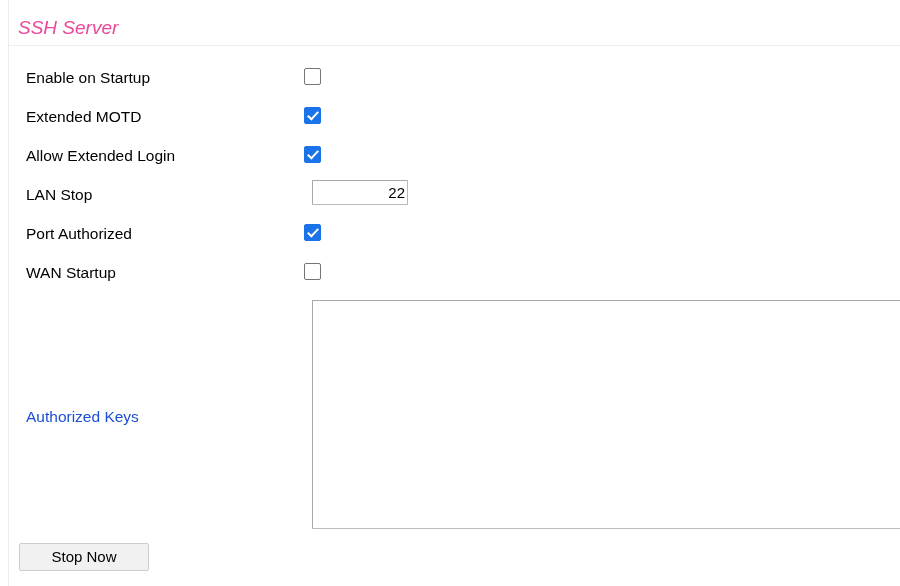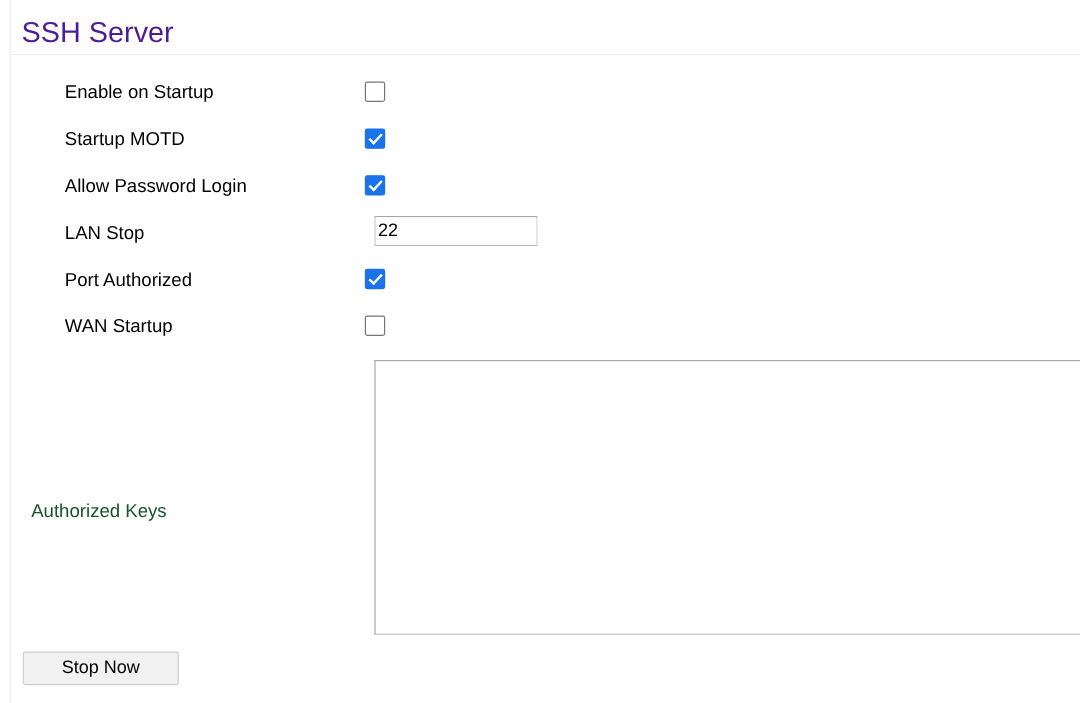--- a/index.html
+++ b/index.html
@@ -25,24 +25,25 @@
     width: 892px;
     height: 586px;
     border-left: 1px solid #ececec;
     box-sizing: border-box;
   }
 
   .panel-title {
     position: absolute;
     left: 9px;
     top: 16px;
-    font-size: 24px;
+    font-size: 19px;
     line-height: 23px;
-    color: #4c1d95;
+    color: #ec4899;
     white-space: nowrap;
+    font-style: italic;
   }
 
   .panel-rule {
     position: absolute;
     left: 0px;
     top: 45px;
     width: 892px;
     height: 1px;
     background: #ededed;
   }
@@ -61,21 +62,20 @@
     width: 892px;
   }
 
   .row-label {
     position: absolute;
     left: 17px;
     font-size: 15.5px;
     line-height: 19px;
     color: #000000;
     white-space: nowrap;
-    margin-left: 28px;
   }
 
   .row-control {
     position: absolute;
     left: 295px;
   }
 
   
   .cb {
     display: block;
@@ -101,33 +101,34 @@
     top: 1px;
     width: 4px;
     height: 9px;
     border: solid #ffffff;
     border-width: 0 2px 2px 0;
     transform: rotate(43deg);
   }
 
   
   .txt {
-    width: 136px;
+    width: 96px;
     height: 25px;
     box-sizing: border-box;
     border: 1px solid #b9b9b9;
     border-top-color: #a9a9a9;
     border-left-color: #a9a9a9;
     background: #ffffff;
     font-family: "Liberation Sans", sans-serif;
     font-size: 15px;
     color: #000000;
     padding: 0 2px;
     border-radius: 1px;
     outline: none;
+    text-align: right;
   }
 
   
   .ta {
     position: absolute;
     left: 303px;
     top: 300px;
     width: 640px;
     height: 229px;
     box-sizing: border-box;
@@ -140,24 +141,24 @@
     color: #000000;
     padding: 2px;
     resize: none;
     outline: none;
     overflow: hidden;
   }
 
   .ta-label {
     position: absolute;
     left: 17px;
-    top: 417px;
+    top: 407px;
     font-size: 15.5px;
     line-height: 19px;
-    color: #14532d;
+    color: #1d4ed8;
     white-space: nowrap;
   }
 
   
   .btn {
     position: absolute;
     left: 10px;
     top: 543px;
     width: 130px;
     height: 28px;
@@ -186,28 +187,28 @@
   <div class="form">
 
     <div class="row" style="top:22px;">
       <div class="row-label">Enable on Startup</div>
       <div class="row-control" style="top:0px;">
         <span class="cb off"></span>
       </div>
     </div>
 
     <div class="row" style="top:61px;">
-      <div class="row-label">Startup MOTD</div>
+      <div class="row-label">Extended MOTD</div>
       <div class="row-control" style="top:0px;">
         <span class="cb on"></span>
       </div>
     </div>
 
     <div class="row" style="top:100px;">
-      <div class="row-label">Allow Password Login</div>
+      <div class="row-label">Allow Extended Login</div>
       <div class="row-control" style="top:0px;">
         <span class="cb on"></span>
       </div>
     </div>
 
     <div class="row" style="top:139px;">
       <div class="row-label">LAN Stop</div>
       <div class="row-control" style="top:-5px;left:303px;">
         <input class="txt" type="text" value="22" style="">
       </div>

